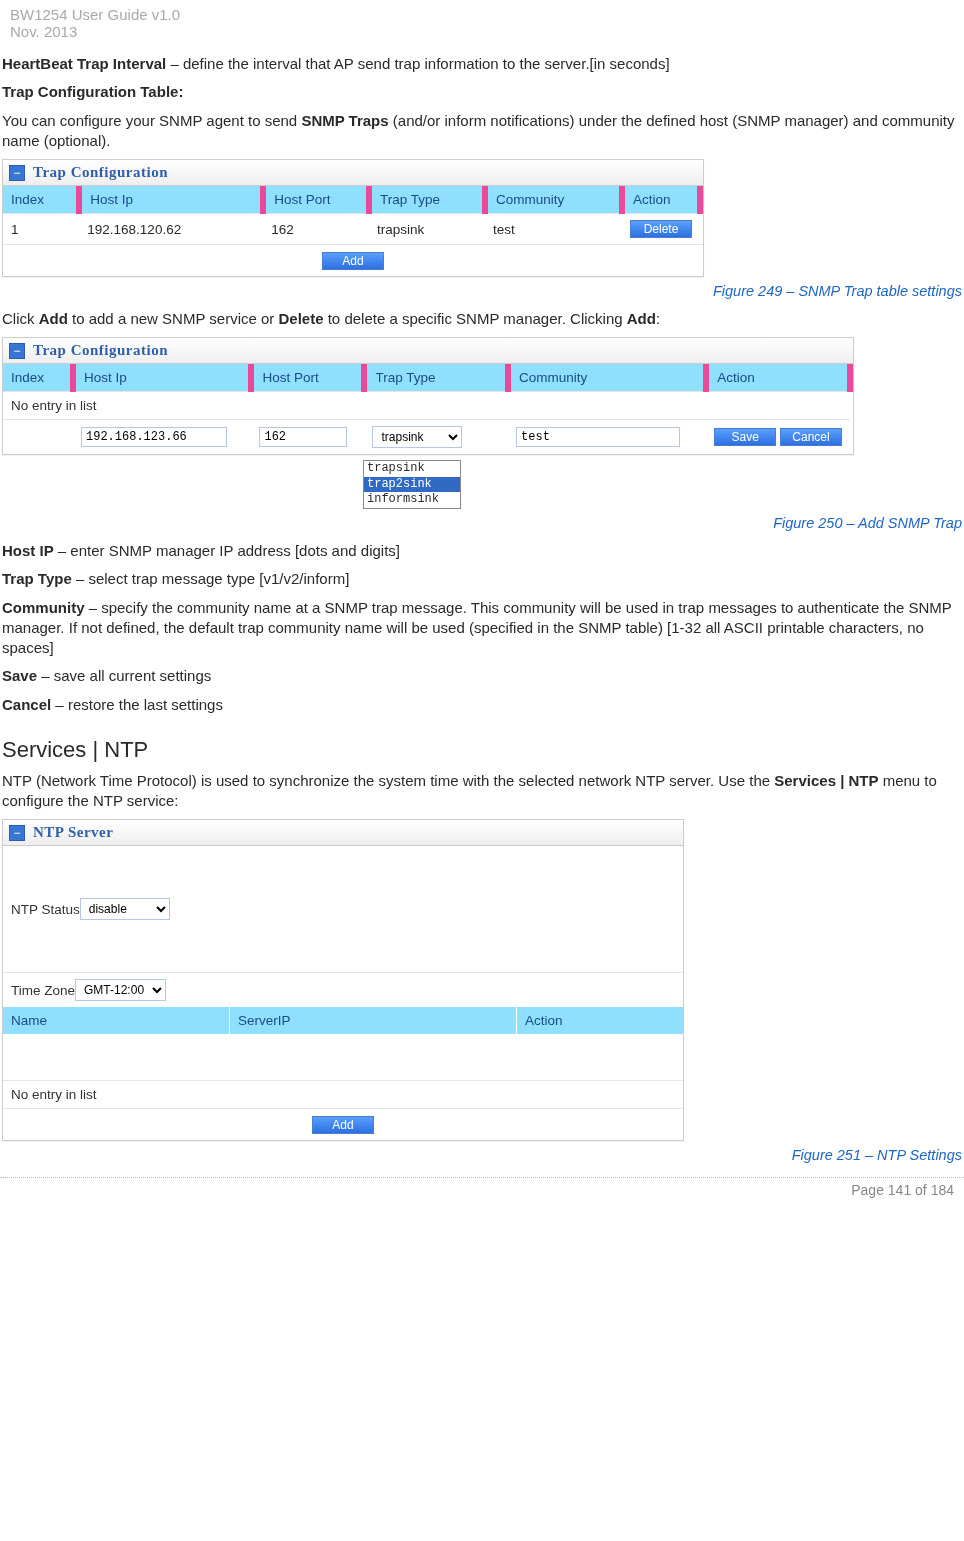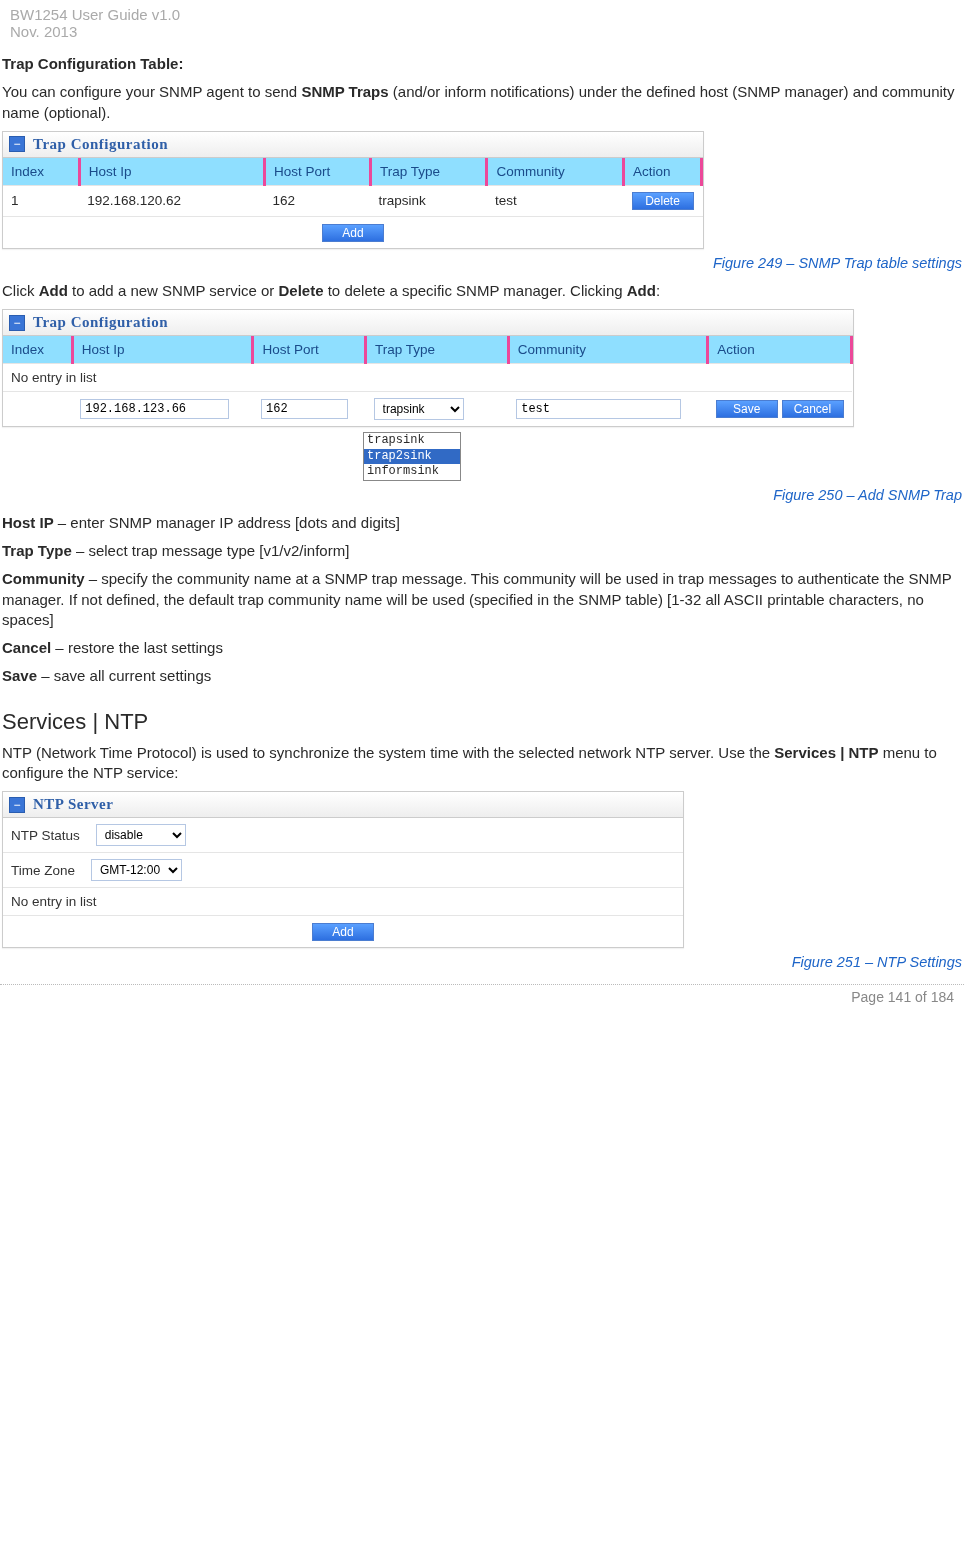--- a/index.html
+++ b/index.html
@@ -85,21 +85,21 @@
     width: 100%;
     border-collapse: collapse;
     font-size: 13.5px;
   }
   table.datatable th {
     background: #8fdfff;
     color: #1a4b8a;
     font-weight: normal;
     text-align: left;
     padding: 6px 8px;
-    border-right: 3px solid #ec4899;
+    border-right: 6px solid #ec4899;
   }
   table.datatable td {
     padding: 6px 8px;
     border-top: 1px solid #e5e5e5;
   }
   .row-center {
     text-align: center;
     padding: 6px 0;
     border-top: 1px solid #e5e5e5;
   }
@@ -138,25 +138,26 @@
     padding: 4px 10px 10px 4px;
     color: #888;
     font-size: 14px;
     margin-top: 14px;
   }
   .trap2-offset {
     margin-left: 361px;
   }
   
   .ntp-row {
-    display:flex; align-items:center; gap:16px;
+    display:flex; align-items:center; gap:0;
     padding:6px 8px;
     border-top:1px solid #e5e5e5;
     font-size: 13.5px;
     color:#333;
+    margin-top:46px;
   }
   .ntp-row.noborder { border-top:none;}
   .ntp-headers {
     display:flex;
     background:#8fdfff;
     color:#1a4b8a;
     font-size:13.5px;
   }
   .ntp-headers div { padding:6px 8px; }
 </style>
@@ -164,20 +165,23 @@
 <body>
 
 <div class="page">
   <div class="header-bar">
     <span>BW1254 User Guide v1.0</span>
     <span>Nov.  2013</span>
   </div>
 
   <div class="content">
 
+    <p class="para">
+      <span class="bold">HeartBeat Trap Interval</span><span> – define the interval that AP send trap information to the server.[in seconds]</span>
+    </p>
 
     <p class="para">
       <span class="bold">Trap Configuration Table:</span>
     </p>
 
     <p class="para">
       <span>You can configure your SNMP agent to send </span><span class="bold">SNMP Traps</span><span> (and/or inform notifications) under the defined host (SNMP manager) and community name (optional).</span>
     </p>
 
     <div class="panel" style="width:700px">
@@ -258,42 +262,47 @@
         <div class="sel">trap2sink</div>
         <div>informsink</div>
       </div>
     </div>
 
     <div class="fig-caption">Figure 250 – Add SNMP Trap</div>
 
     <p class="para"><span class="bold">Host IP</span><span> – enter SNMP manager IP address [dots and digits]</span></p>
     <p class="para"><span class="bold">Trap Type</span><span> – select trap message type [v1/v2/inform]</span></p>
     <p class="para"><span class="bold">Community</span><span> – specify the community name at a SNMP trap message. This community will be used in trap messages to authenticate the SNMP manager. If not defined, the default trap community name will be used (specified in the SNMP table) [1-32 all ASCII printable characters, no spaces]</span></p>
+    <p class="para"><span class="bold">Save</span><span> – save all current settings</span></p>
     <p class="para"><span class="bold">Cancel</span><span> – restore the last settings</span></p>
-    <p class="para"><span class="bold">Save</span><span> – save all current settings</span></p>
 
     <div class="section-heading">Services | NTP</div>
 
     <p class="para">
       <span>NTP (Network Time Protocol) is used to synchronize the system time with the selected network NTP server. Use the </span><span class="bold">Services | NTP</span><span> menu to configure the NTP service:</span>
     </p>
 
     <div class="panel" style="width:680px">
       <div class="panel-header">
         <span class="sq">−</span>
         <span class="panel-title">NTP Server</span>
       </div>
       <div class="ntp-row noborder">
         <span class="label-text">NTP Status</span>
         <select class="cell-input"><option>disable</option></select>
       </div>
       <div class="ntp-row">
         <span class="label-text">Time Zone</span>
         <select class="cell-input"><option>GMT-12:00</option></select>
       </div>
+      <div class="ntp-headers">
+        <div style="width:210px">Name</div>
+        <div style="width:270px;border-left:1px solid #fff">ServerIP</div>
+        <div style="flex:1;border-left:1px solid #fff">Action</div>
+      </div>
       <div class="ntp-row" style="color:#333">No entry in list</div>
       <div class="row-center">
         <span class="btn-blue">Add</span>
       </div>
     </div>
 
     <div class="fig-caption">Figure 251 – NTP Settings</div>
 
   </div>
 

